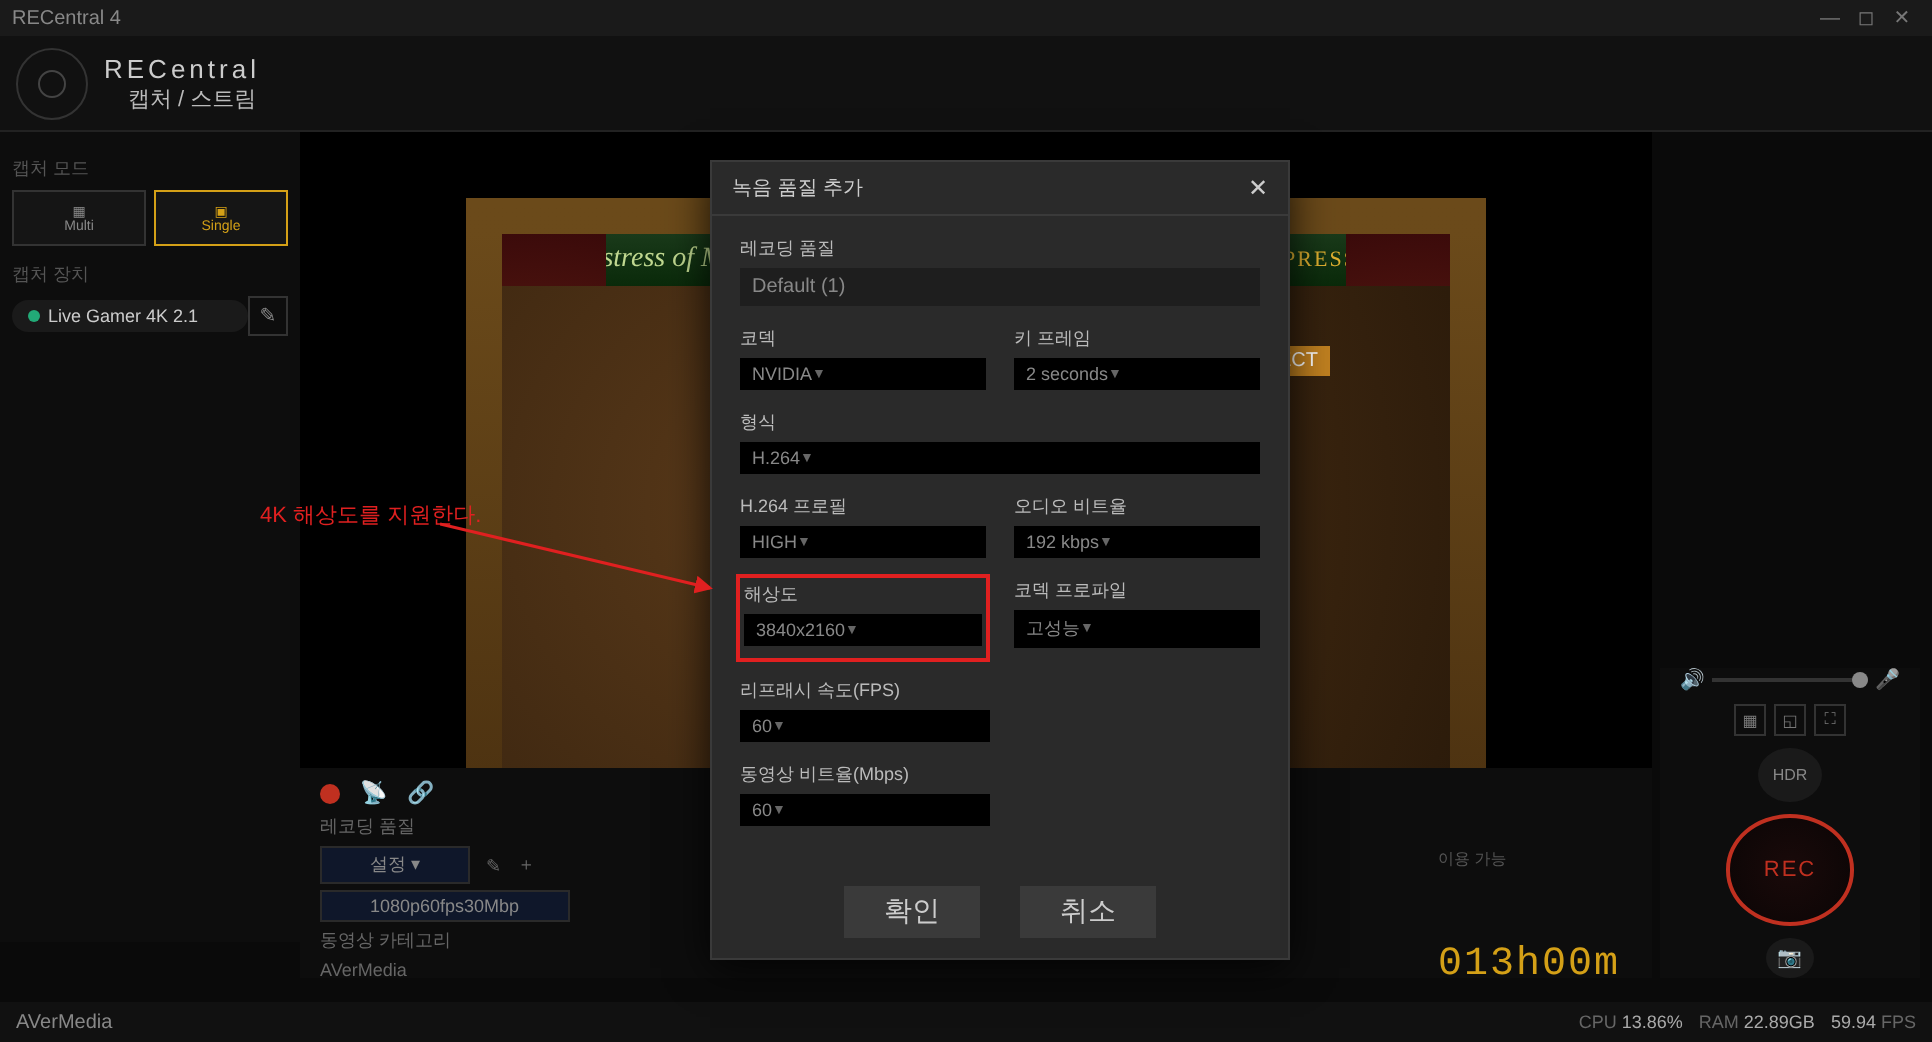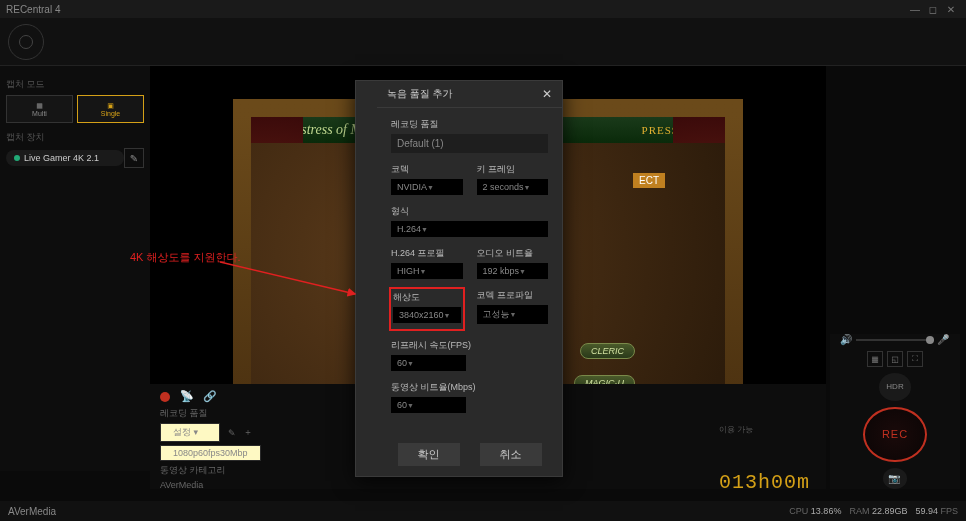--- a/index.html
+++ b/index.html
@@ -42,49 +42,49 @@
 .char2 { top: 232px; }
 .press-start2 { position: absolute; bottom: 8px; left: 50%; transform: translateX(-50%); color: #e0b030; font-size: 12px; font-family: serif; letter-spacing: 1px; }
 .select-banner { position: absolute; top: 30px; right: 60px; background: #c08020; padding: 2px 6px; font-size: 10px; color: #fff; }
 
 .bottom-panel { position: absolute; left: 150px; right: 140px; bottom: 32px; height: 105px; background: #0d0d0d; padding: 6px 10px; }
 .tab-strip { display: flex; gap: 10px; margin-bottom: 4px; align-items: center; }
 .tab-dot { width: 10px; height: 10px; border-radius: 50%; }
 .tab-dot.rec-dot { background: #c03020; }
 .tab-strip .tab { color: #555; font-size: 11px; }
 .panel-row { display: flex; align-items: center; gap: 8px; margin: 3px 0; font-size: 9px; color: #666; }
-.mini-select { background: #fef9c3; border: 1px solid #2a2a2a; color: #888; padding: 2px 12px; font-size: 9px; min-width: 60px; }
+.mini-select { background: #0f172a; border: 1px solid #2a2a2a; color: #888; padding: 2px 24px; font-size: 9px; min-width: 60px; }
 .timer-block { position: absolute; right: 16px; top: 40px; text-align: left; }
 .timer-label { font-size: 8px; color: #555; margin-bottom: 2px; }
 .timer { font-family: "Courier New", monospace; font-size: 20px; color: #d4a017; letter-spacing: 1px; margin-top: 36px; }
 
 .rec-panel { position: absolute; right: 6px; bottom: 32px; width: 130px; height: 155px; background: #0d0d0d; display: flex; flex-direction: column; align-items: center; justify-content: center; gap: 6px; }
 .slider-row { display: flex; align-items: center; gap: 4px; width: 110px; }
 .slider-track { flex: 1; height: 2px; background: #333; position: relative; }
 .slider-thumb { position: absolute; right: 0; top: -3px; width: 8px; height: 8px; background: #888; border-radius: 50%; }
 .iconbtn-row { display: flex; gap: 4px; }
 .iconbtn { width: 16px; height: 16px; border: 1px solid #333; display: flex; align-items: center; justify-content: center; color: #777; font-size: 8px; }
 .hdr-btn { width: 32px; height: 32px; border-radius: 50%; background: #1a1a1a; display: flex; align-items: center; justify-content: center; font-size: 8px; color: #888; }
 .rec-btn { width: 64px; height: 64px; border-radius: 50%; background: radial-gradient(circle,#1a0a0a,#0a0505); border: 2px solid #c03020; display: flex; align-items: center; justify-content: center; color: #c03020; font-size: 11px; letter-spacing: 1px; }
 .cam-btn { width: 24px; height: 24px; border-radius: 50%; background: #1a1a1a; display: flex; align-items: center; justify-content: center; color: #888; }
 
-.modal { position: absolute; left: 355px; top: 80px; width: 208px; background: #2a2a2a; border: 1px solid #3a3a3a; box-shadow: 0 4px 20px rgba(0,0,0,0.8); z-index: 100; padding-left: 21px; }
+.modal { position: absolute; left: 355px; top: 80px; width: 290px; background: #2a2a2a; border: 1px solid #3a3a3a; box-shadow: 0 4px 20px rgba(0,0,0,0.8); z-index: 100; }
 .modal-head { display: flex; align-items: center; padding: 6px 10px; border-bottom: 1px solid #3a3a3a; }
 .modal-title { flex: 1; font-size: 10px; color: #ccc; }
 .modal-close { color: #ccc; cursor: pointer; font-size: 12px; }
 .modal-body { padding: 10px 14px; }
 .mlabel { font-size: 9px; color: #bbb; margin-bottom: 3px; }
 .mfield { background: #1e1e1e; border: none; color: #888; font-size: 10px; padding: 4px 6px; width: 100%; margin-bottom: 10px; }
 .mrow2 { display: flex; gap: 14px; }
 .mcol { flex: 1; }
 .mselect { background: #000000; border: none; color: #888; font-size: 9px; padding: 3px 6px; width: 100%; display: flex; justify-content: flex-start; align-items: center; margin-bottom: 10px; }
 .mselect .caret { font-size: 7px; color: #666; }
 .highlight-box { border: 2px solid #e02020; padding: 2px; margin: -2px -2px 8px -2px; }
 .modal-foot { display: flex; justify-content: center; gap: 20px; padding: 10px; }
-.modal-btn { background: #3a3a3a; border: none; color: #ccc; font-size: 11px; padding: 4px 20px; cursor: pointer; }
+.modal-btn { background: #3a3a3a; border: none; color: #ccc; font-size: 14px; padding: 4px 20px; cursor: pointer; }
 
 .annotation { position: absolute; left: 130px; top: 250px; color: #e02020; font-size: 11px; z-index: 101; }
 .arrow-svg { position: absolute; left: 220px; top: 258px; z-index: 101; pointer-events: none; }
 
 .statusbar { position: absolute; bottom: 0; left: 0; right: 0; height: 20px; background: #111; display: flex; align-items: center; padding: 0 8px; font-size: 9px; color: #666; }
 .statusbar .brand-foot { font-size: 10px; color: #888; }
 .statusbar .spacer { flex: 1; }
 .statusbar .stat { margin-left: 8px; }
 .statusbar .stat b { color: #aaa; font-weight: normal; }
 </style>
@@ -94,20 +94,24 @@
 <div class="titlebar">
   <span>RECentral 4</span>
   <span class="spacer"></span>
   <span class="winbtn">—</span>
   <span class="winbtn">◻</span>
   <span class="winbtn">✕</span>
 </div>
 
 <div class="topbar">
   <div class="logo-circle"></div>
+  <div>
+    <div class="brand">RECentral</div>
+    <div class="mode-label">캡처 / 스트림</div>
+  </div>
 </div>
 
 <div class="main">
 
   <div class="sidebar">
     <div class="section-label">캡처 모드</div>
     <div class="mode-btns">
       <div class="mode-btn">
         <span>▦</span>
         <span>Multi</span>

